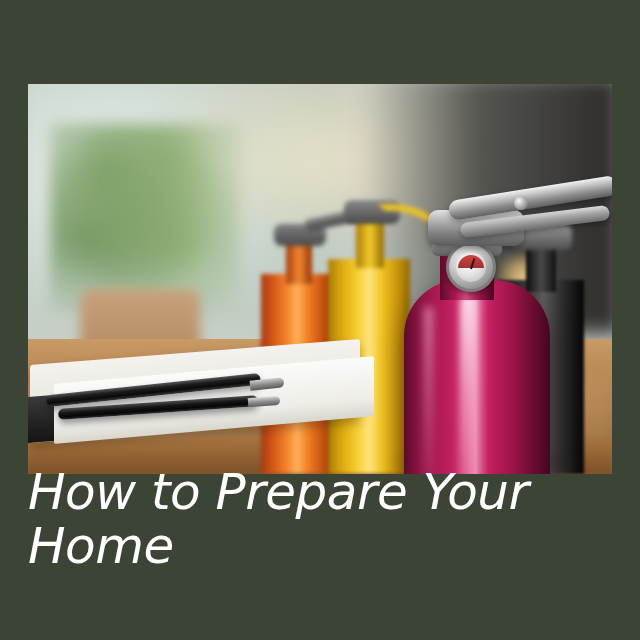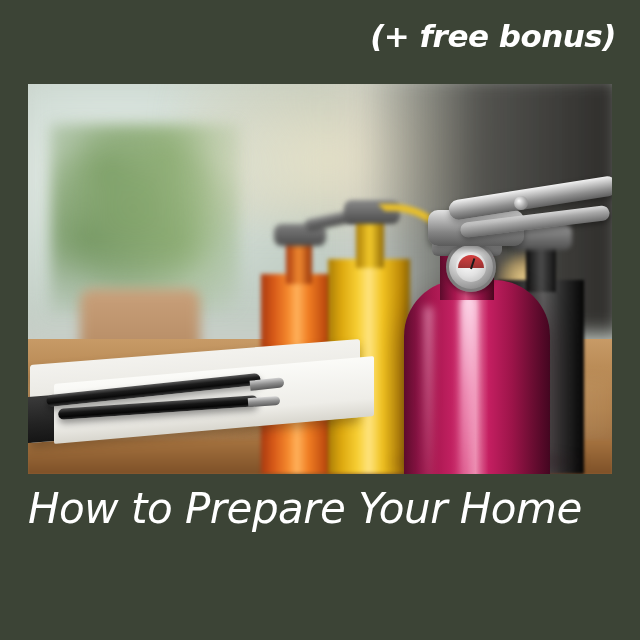--- a/index.html
+++ b/index.html
@@ -306,37 +306,36 @@
   }
   #pink-shadow {
     left: 360px; bottom: 0px; width: 200px; height: 26px;
     background: radial-gradient(ellipse at 50% 50%, rgba(40,12,20,0.55) 0%, rgba(40,12,20,0) 72%);
     filter: blur(5px);
   }
   
   #headline {
     position: absolute;
     left: 28px;
-    top: 487px;
+    top: 466px;
     width: 590px;
     color: #ffffff;
     font-family: "DejaVu Sans", sans-serif;
     font-style: italic;
     font-weight: normal;
-    font-size: 42px;
+    font-size: 50px;
     line-height: 1.07;
     letter-spacing: -0.5px;
   }
 </style>
 </head>
 <body>
 
 <div id="card">
 
-  <div id="bonus-text">(+ free bonus)</div>
 
   <div id="photo">
 
     <div class="layer" id="bg-window"></div>
     <div class="layer" id="bg-blur-1"></div>
     <div class="layer" id="bg-warm-top"></div>
     <div class="layer" id="bg-dark-right"></div>
 
     <div class="layer" id="plant-leaves"></div>
     <div class="layer" id="plant-pot"></div>

